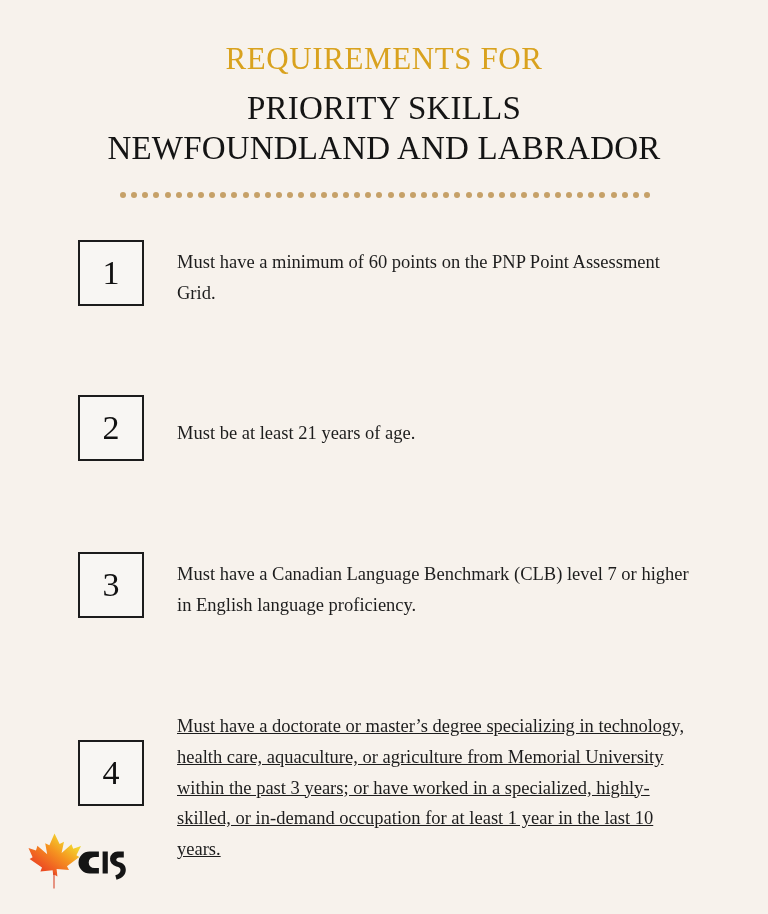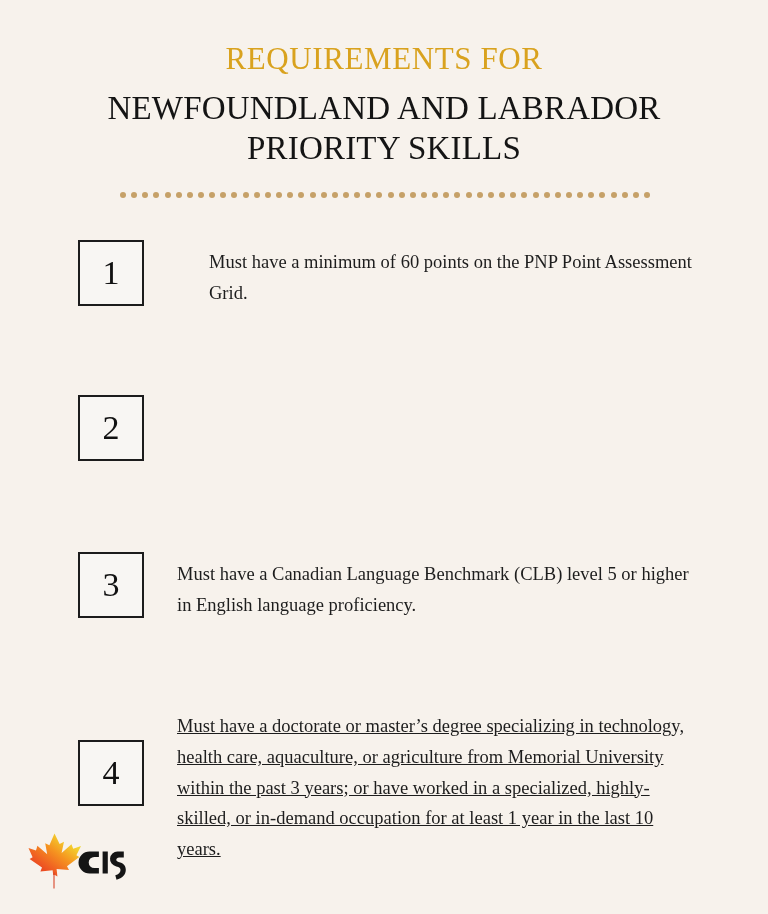--- a/index.html
+++ b/index.html
@@ -107,21 +107,21 @@
     left: 177px;
     width: 520px;
     font-size: 18.5px;
     line-height: 30.8px;
     color: #1d1d1d;
     font-weight: 400;
   }
 
   
   .item-1 .num-box  { top: 10px; }
-  .item-1 .req-text { top: 17px; margin-left: 32px; }
+  .item-1 .req-text { top: 17px; }
   .item-2 .num-box  { top: 95px; }
   .item-2 .req-text { top: 118px; }
   .item-3 .num-box  { top: 182px; }
   .item-3 .req-text { top: 189px; }
   .item-4 .num-box  { top: 300px; }
   .item-4 .req-text { top: 271px; text-decoration: underline; }
 
   
   .footer {
     position: absolute;
@@ -152,22 +152,22 @@
   .footer-lines div { white-space: nowrap; }
 </style>
 </head>
 <body>
 
 <div class="page">
 
   <div class="header">
     <div class="eyebrow">REQUIREMENTS FOR</div>
     <div class="main-title">
+      <span class="tline">PRIORITY SKILLS</span>
       <span class="tline">NEWFOUNDLAND AND LABRADOR</span>
-      <span class="tline">PRIORITY SKILLS</span>
     </div>
   </div>
 
   <div class="divider" id="divider">
       <span class="dot" style="left: 0px; background: rgb(198, 161, 104);"></span>
       <span class="dot" style="left: 11.1489px; background: rgb(198, 161, 104);"></span>
       <span class="dot" style="left: 22.2979px; background: rgb(198, 161, 104);"></span>
       <span class="dot" style="left: 33.4468px; background: rgb(198, 161, 104);"></span>
       <span class="dot" style="left: 44.5957px; background: rgb(198, 161, 104);"></span>
       <span class="dot" style="left: 55.7447px; background: rgb(198, 161, 104);"></span>
@@ -221,27 +221,28 @@
       <div class="num-box">
         <span>1</span>
       </div>
       <div class="req-text">Must have a minimum of 60 points on the PNP Point Assessment Grid.</div>
     </div>
 
     <div class="req-item item-2">
       <div class="num-box">
         <span>2</span>
       </div>
+      <div class="req-text">Must be at least 21 years of age.</div>
     </div>
 
     <div class="req-item item-3">
       <div class="num-box">
         <span>3</span>
       </div>
-      <div class="req-text">Must have a Canadian Language Benchmark (CLB) level 5 or higher in English language proficiency.</div>
+      <div class="req-text">Must have a Canadian Language Benchmark (CLB) level 7 or higher in English language proficiency.</div>
     </div>
 
     <div class="req-item item-4">
       <div class="num-box">
         <span>4</span>
       </div>
       <div class="req-text">Must have a doctorate or master’s degree specializing in technology, health care, aquaculture, or agriculture from Memorial University within the past 3 years; or have worked in a specialized, highly-skilled, or in-demand occupation for at least 1 year in the last 10 years.</div>
     </div>
 
   </div>

